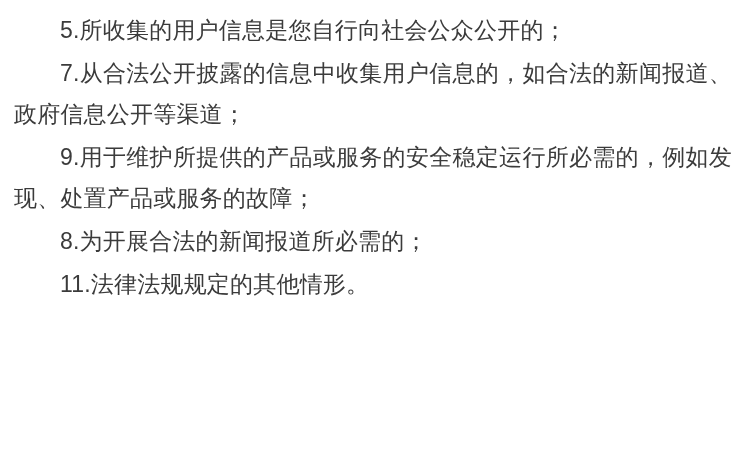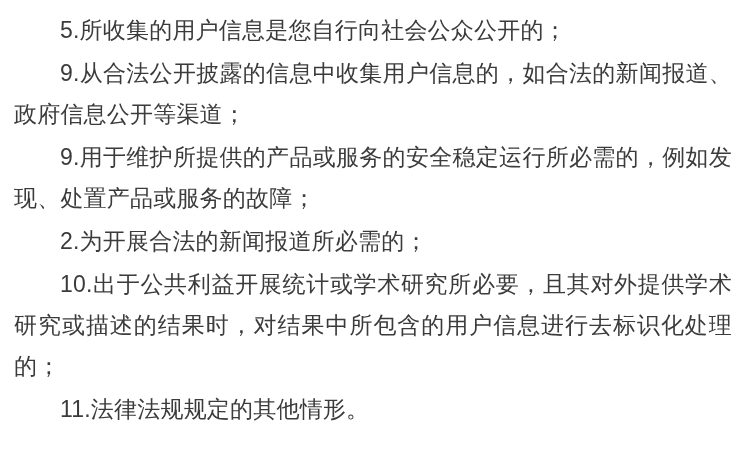--- a/index.html
+++ b/index.html
@@ -31,18 +31,17 @@
     text-align: justify;
     text-justify: inter-ideograph;
     word-break: break-all;
   }
 </style>
 </head>
 <body>
 
 <div class="doc">
   <p class="clause">5.所收集的用户信息是您自行向社会公众公开的；</p>
-  <p class="clause">9.从合法公开披露的信息中收集用户信息的，如合法的新闻报道、政府信息公开等渠道；</p>
+  <p class="clause">7.从合法公开披露的信息中收集用户信息的，如合法的新闻报道、政府信息公开等渠道；</p>
   <p class="clause">9.用于维护所提供的产品或服务的安全稳定运行所必需的，例如发现、处置产品或服务的故障；</p>
-  <p class="clause">2.为开展合法的新闻报道所必需的；</p>
-  <p class="clause">10.出于公共利益开展统计或学术研究所必要，且其对外提供学术研究或描述的结果时，对结果中所包含的用户信息进行去标识化处理的；</p>
+  <p class="clause">8.为开展合法的新闻报道所必需的；</p>
   <p class="clause">11.法律法规规定的其他情形。</p>
 </div>
 
 </body></html>

